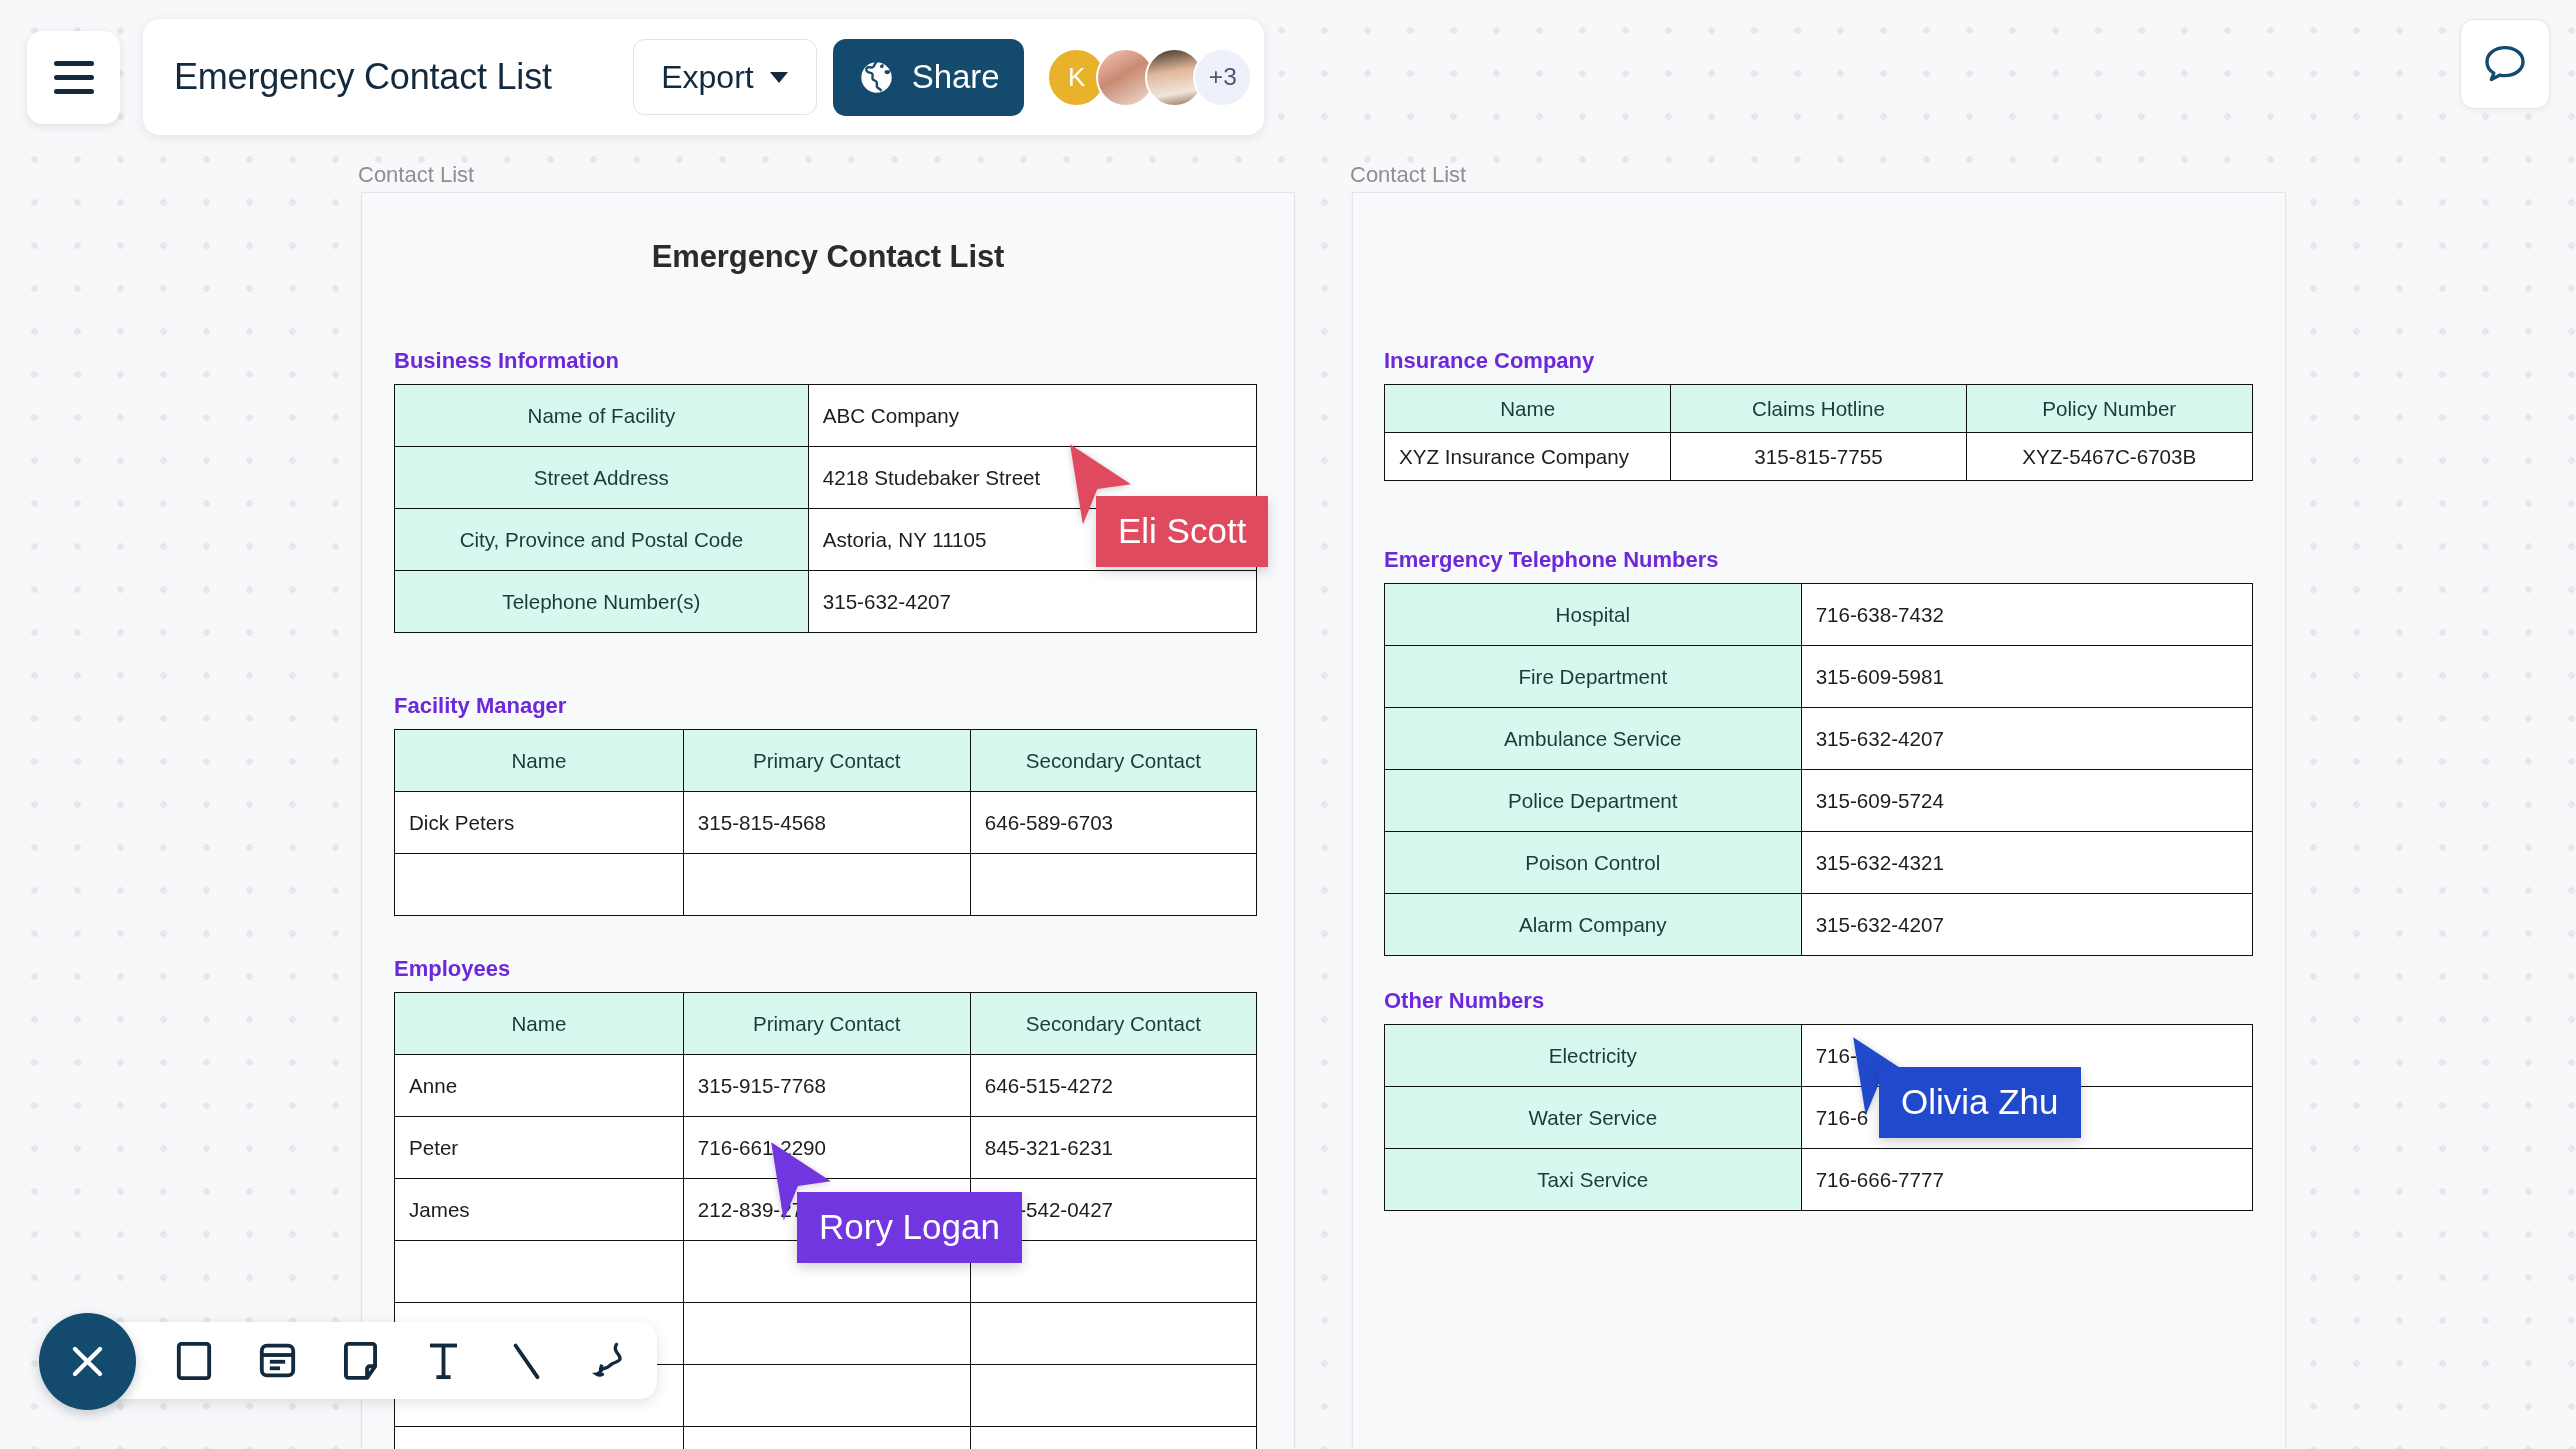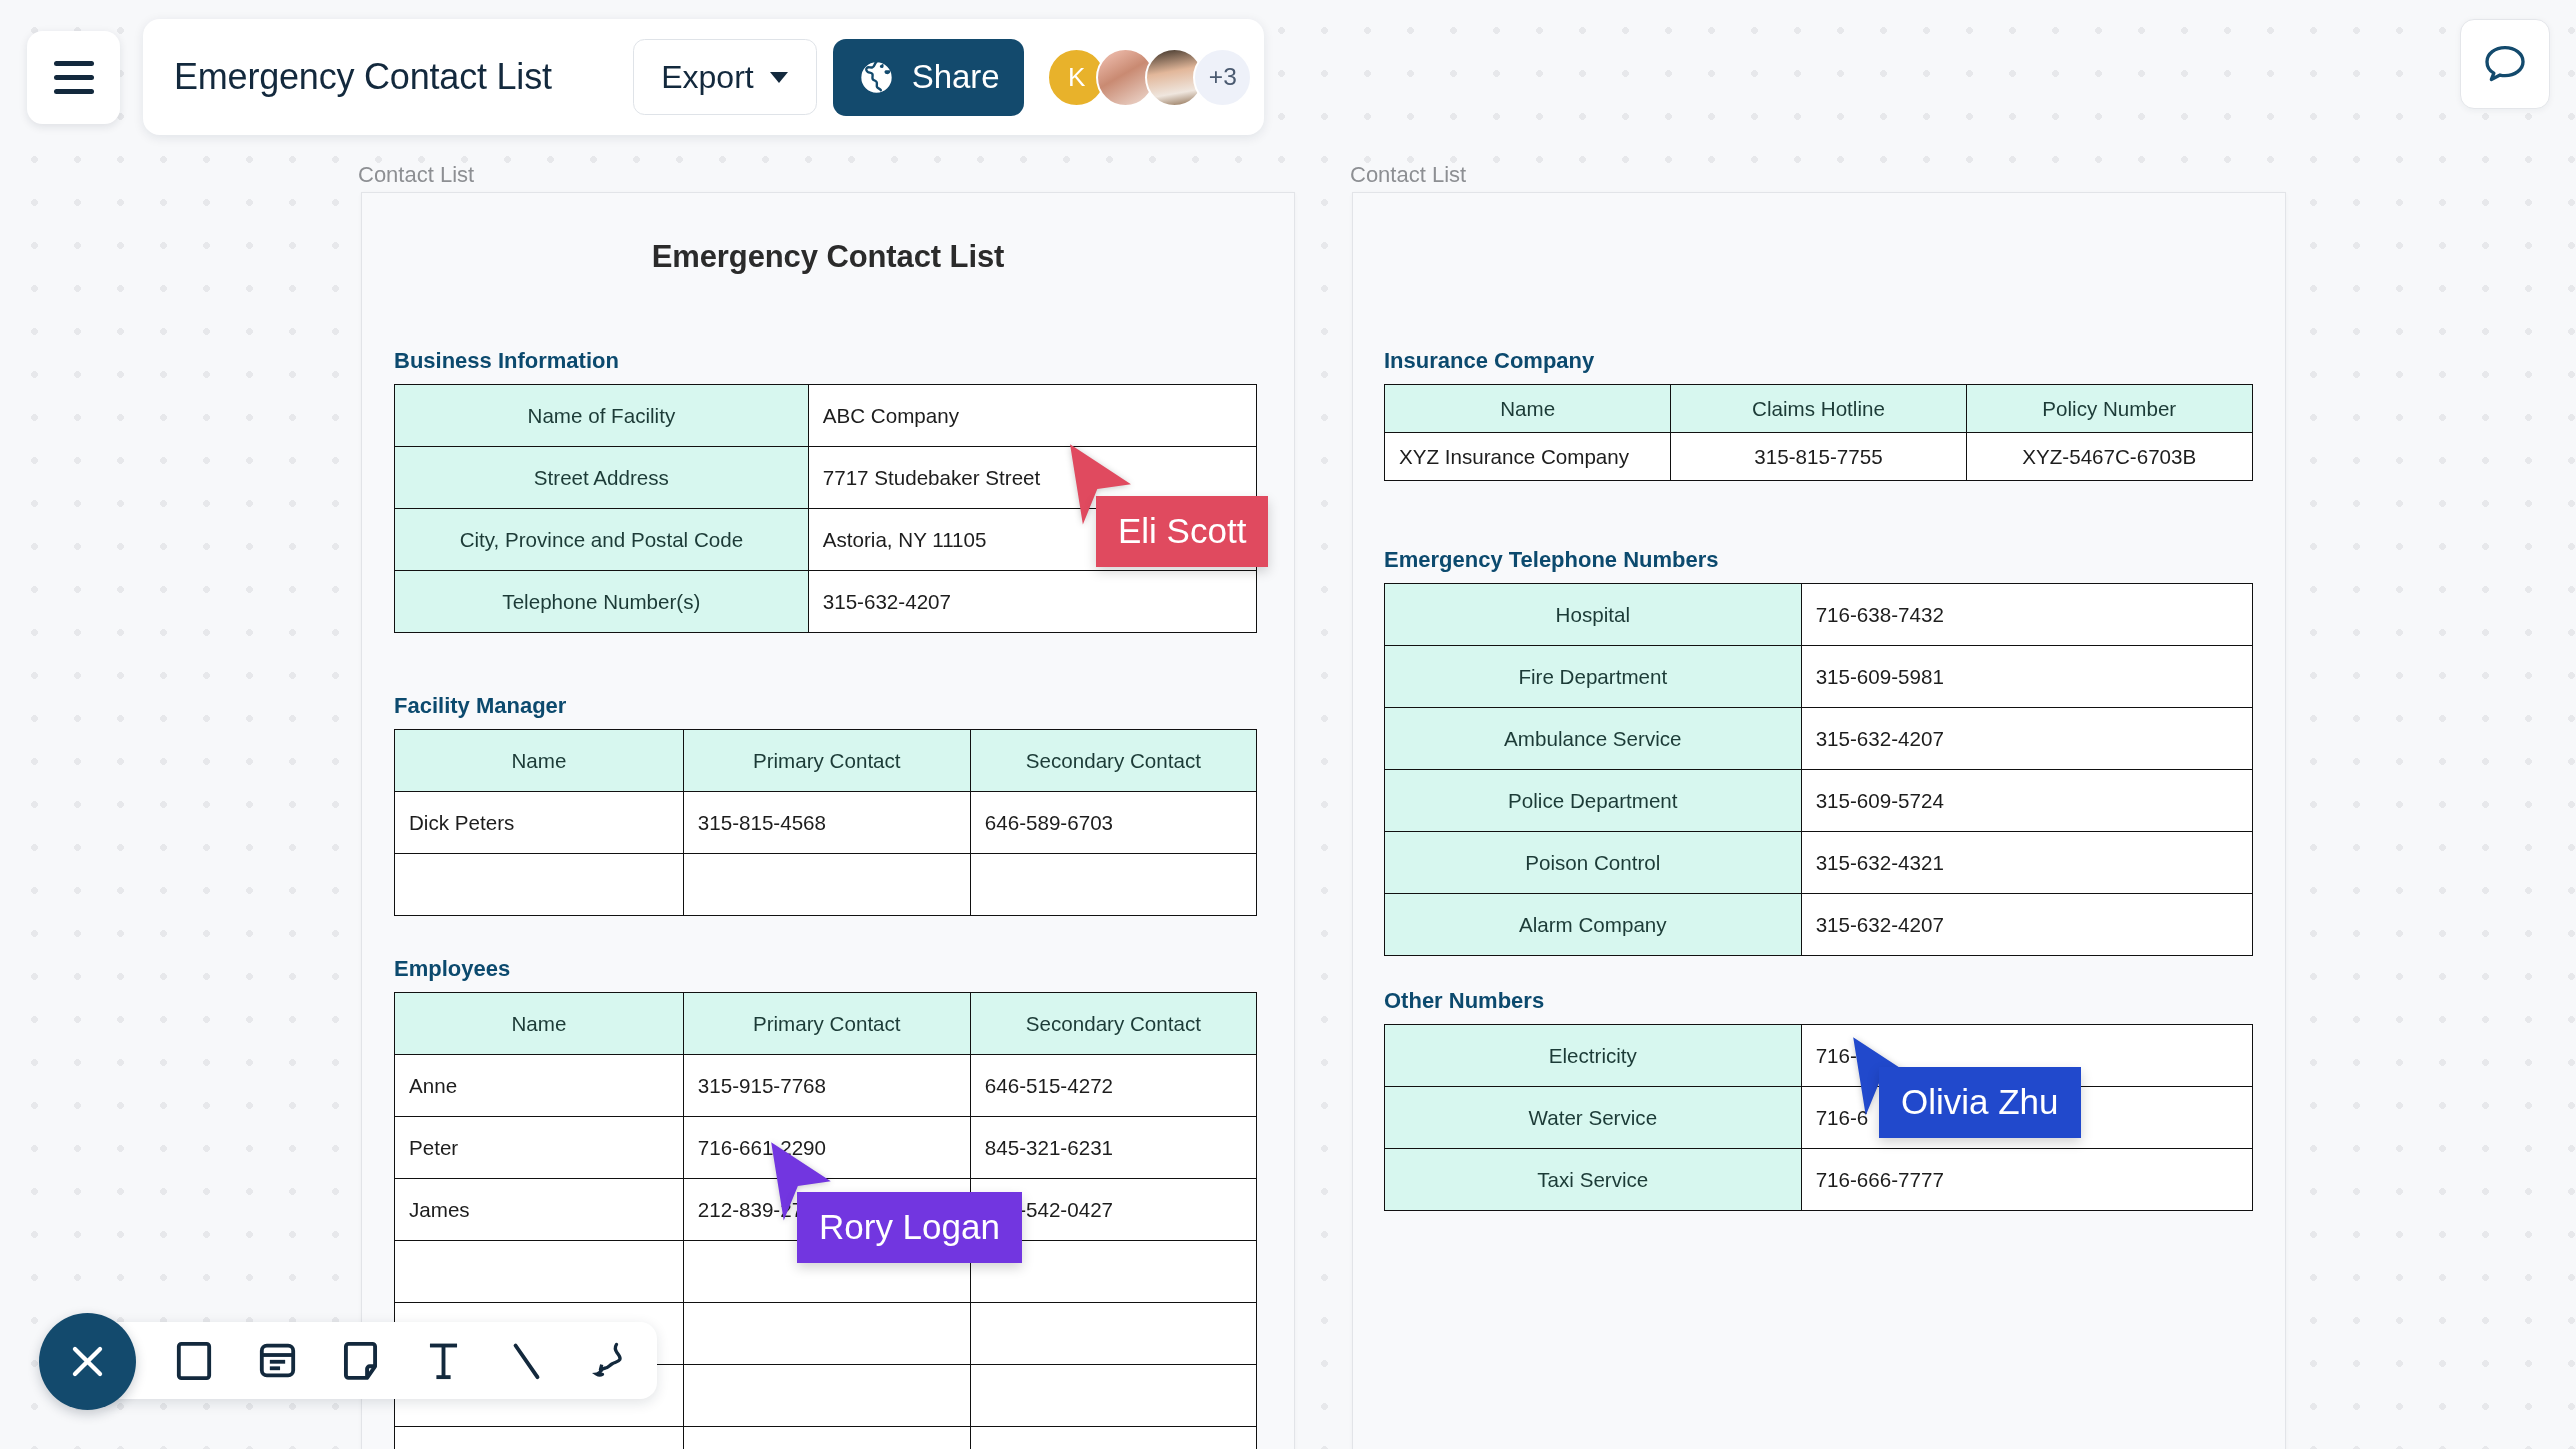--- a/index.html
+++ b/index.html
@@ -92,21 +92,21 @@
     border: 1.9px solid #e2e4e8;
     box-shadow: 0 0.6px 3.9px rgba(16,32,52,.04);
   }
 
   
   .doc-h1 {
     text-align: center; font-size: 31px; font-weight: 700;
     color: #2b2b2b; margin-top: 46px; letter-spacing: -0.1px;
   }
   .sec-h {
-    font-size: 22px; font-weight: 700; color: #0c4a6e;
+    font-size: 22px; font-weight: 700; color: #6d28d9;
     margin: 0 0 10.3px 0;
   }
   table.doc {
     border-collapse: collapse; table-layout: fixed; width: 100%;
     font-size: 20.6px; color: #1d1d1d; background: #fff;
   }
   table.doc td, table.doc th {
     border: 1.9px solid #111111;
     height: 62px; padding: 0 14px; font-weight: 400;
     overflow: hidden; white-space: nowrap;
@@ -165,21 +165,21 @@
             <col style="width:48%">
             <col style="width:52%">
           </colgroup>
         <tbody>
           <tr>
             <td class="key">Name of Facility</td>
             <td class="val">ABC Company</td>
           </tr>
           <tr>
             <td class="key">Street Address</td>
-            <td class="val">7717 Studebaker Street</td>
+            <td class="val">4218 Studebaker Street</td>
           </tr>
           <tr>
             <td class="key">City, Province and Postal Code</td>
             <td class="val">Astoria, NY 11105</td>
           </tr>
           <tr>
             <td class="key">Telephone Number(s)</td>
             <td class="val">315-632-4207</td>
           </tr>
         </tbody>

